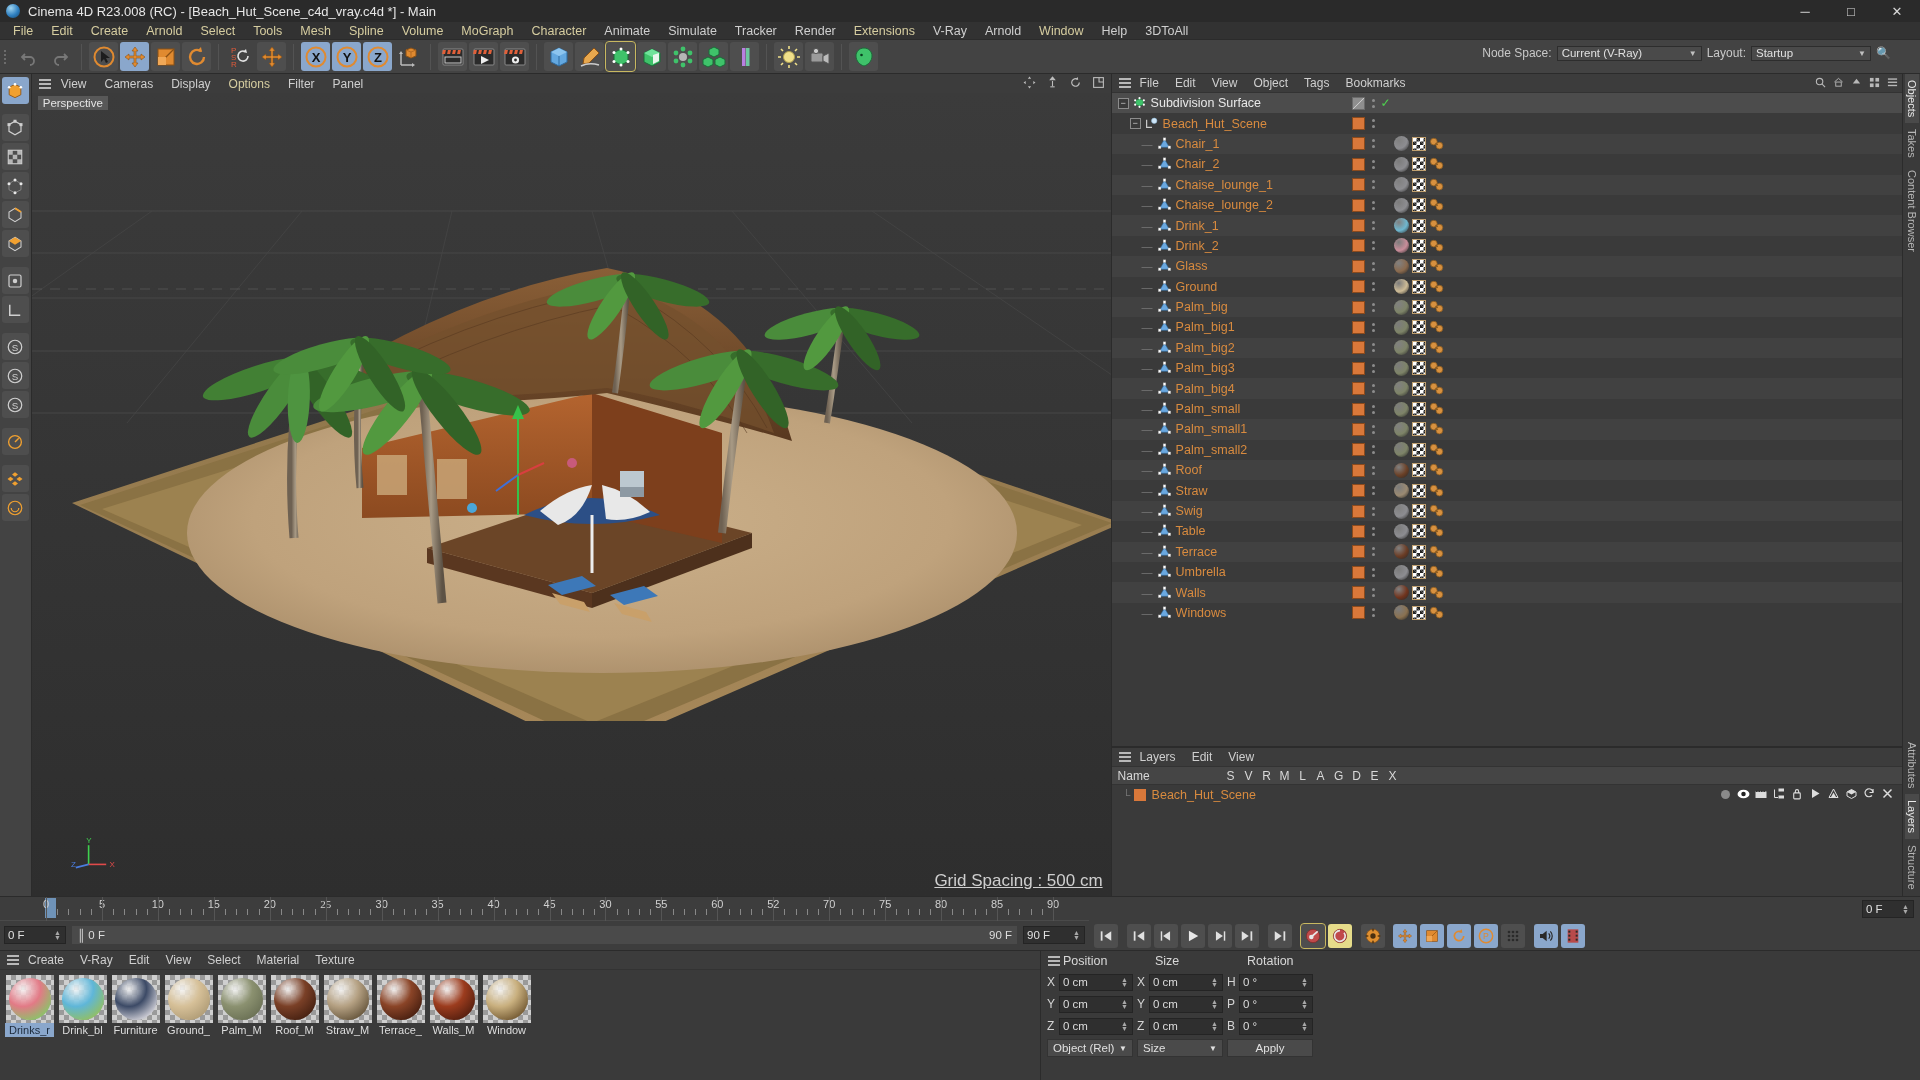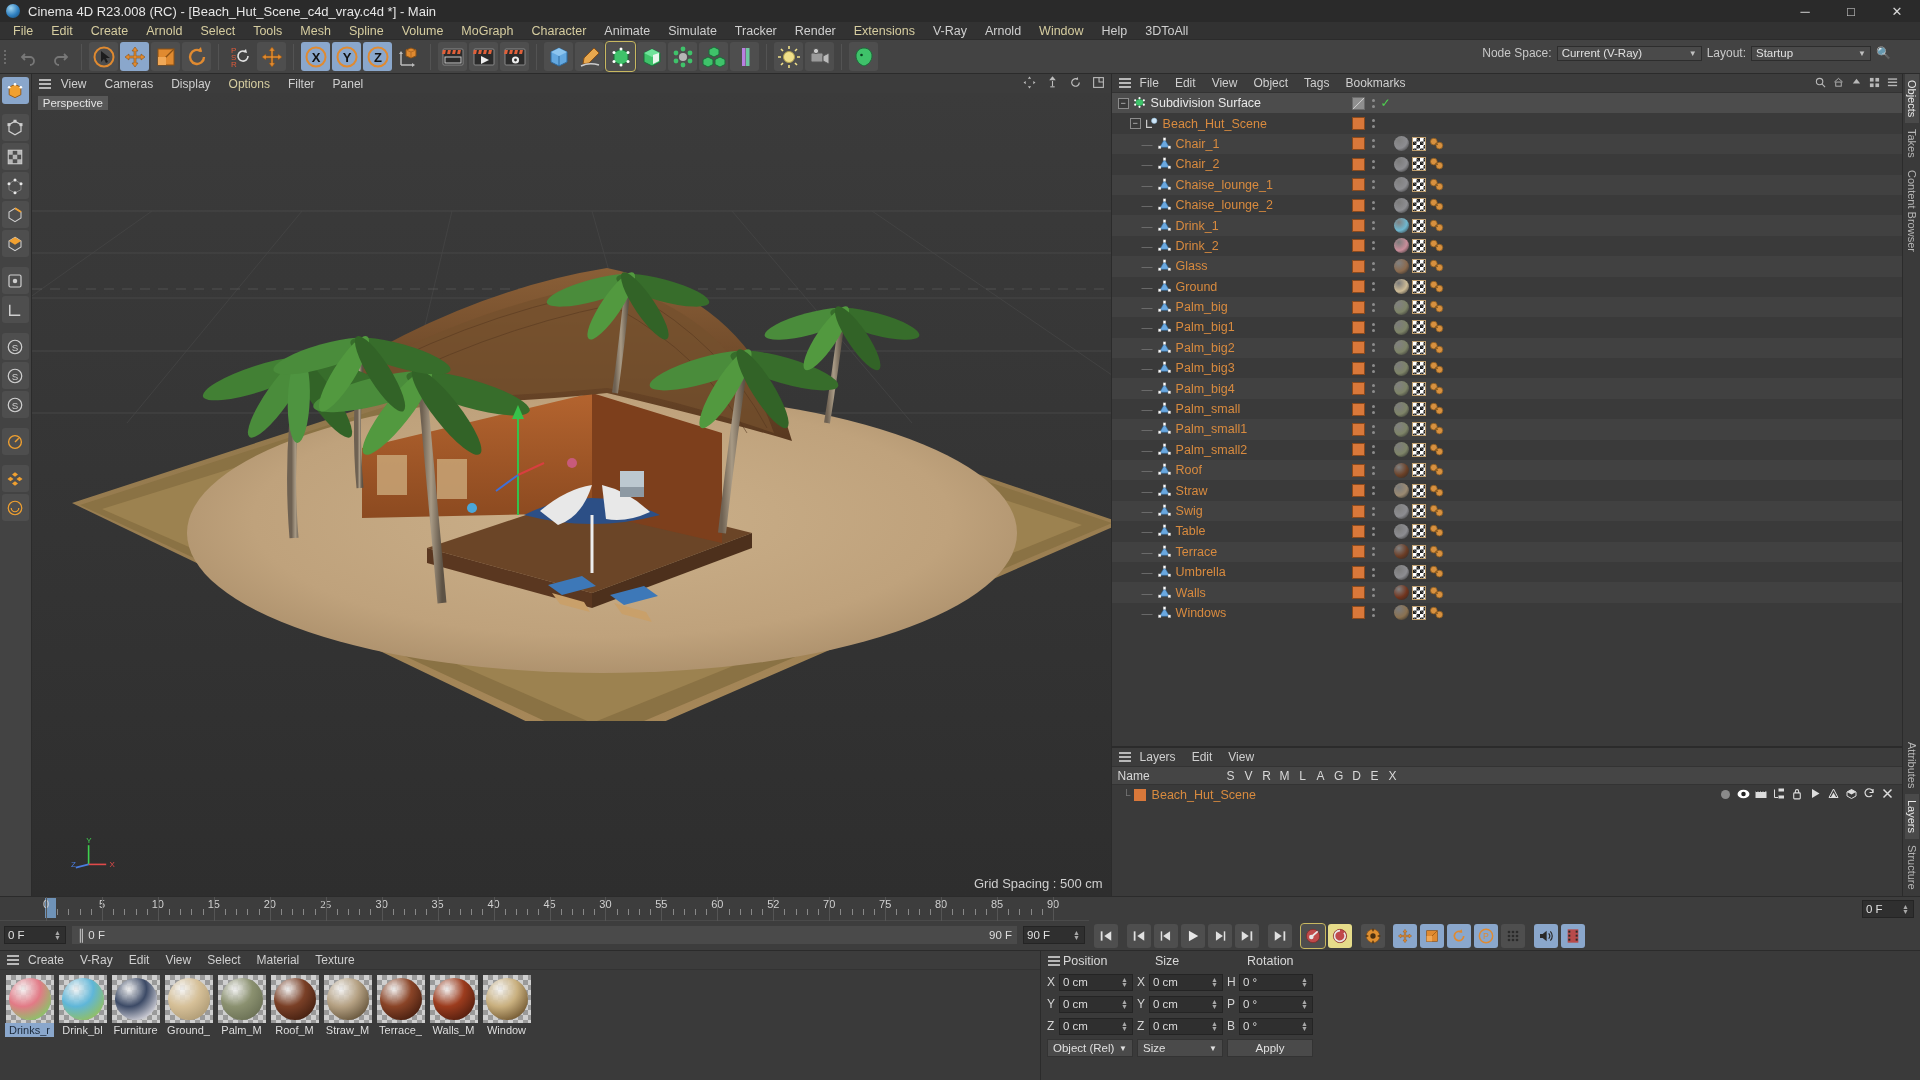--- a/index.html
+++ b/index.html
@@ -65,22 +65,22 @@
   #vpmenu .mi { padding:0 9px; font-size:12px; color:#d6cda0; }
   #vpmenu .mi.gray { color:#cfcfcf; }
   #vpicons { position:absolute; right:6px; top:0; height:19px; display:flex;
     align-items:center; gap:10px; }
   #viewport { flex:1; position:relative; overflow:hidden;
     background:linear-gradient(#3b3b3b 0%,#343434 55%,#2e2e2e 100%); }
   #vplabel { position:absolute; left:6px; top:3px; background:#585858;
     color:#e4e4e4; font-size:11.5px; padding:1px 5px; }
   #vpcam { position:absolute; left:0; right:0; top:4px; text-align:center;
     font-size:11.5px; color:#d0d0d0; }
-  #gridspacing { position:absolute; right:8px; bottom:5px; font-size:13px;
-    color:#cfcfcf; }
+  #gridspacing { position:absolute; right:8px; bottom:5px; font-size:17px;
+    color:#cfcfcf;text-decoration:underline; }
   #axisgiz { position:absolute; left:38px; bottom:22px; width:50px; height:40px; }
 
   
   #rightdock { width:799px; background:#393939; display:flex; flex-direction:column;
     border-left:1px solid #2b2b2b; }
   .panelbar { height:19px; background:#3c3c3c; display:flex; align-items:center;
     padding-left:4px; position:relative; border-bottom:1px solid #333; }
   .panelbar .mi { padding:0 8px; font-size:12px; color:#cfcfcf; }
   .hamb { width:16px; display:flex; flex-direction:column; justify-content:center;
     gap:2px; padding-left:3px; }

